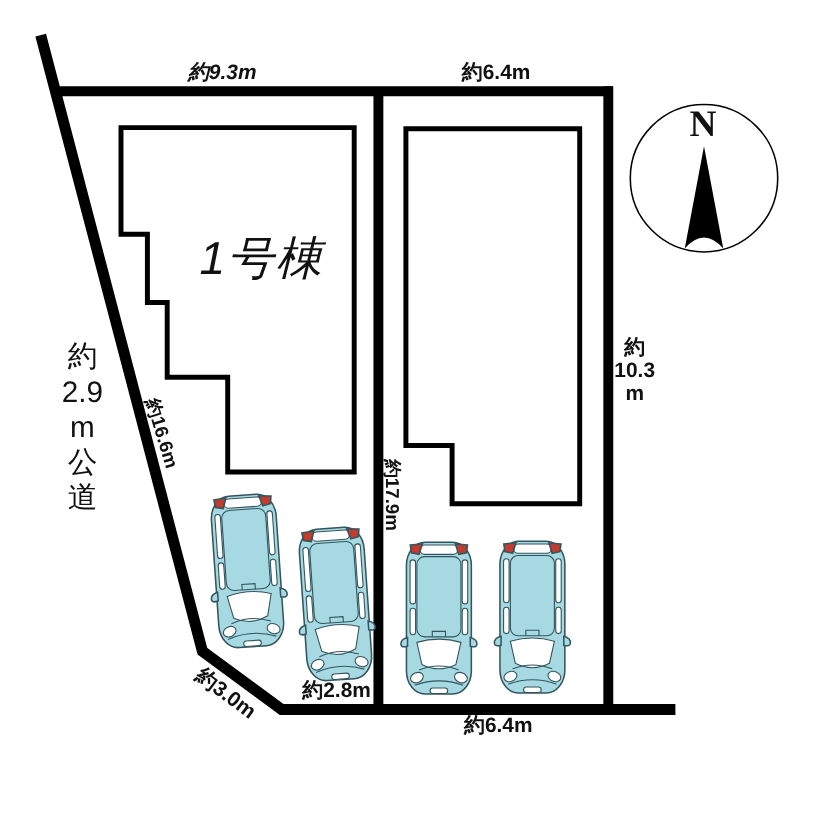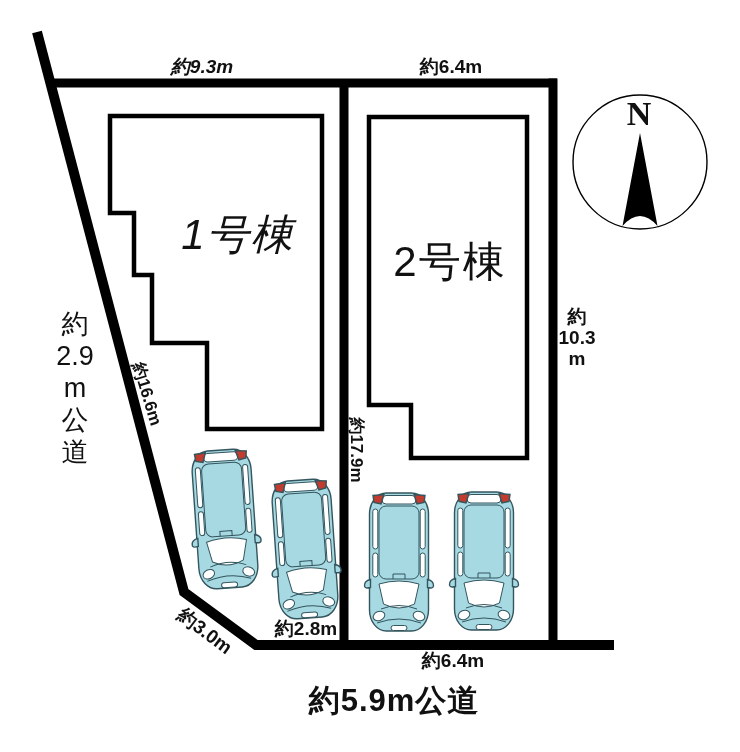--- a/index.html
+++ b/index.html
@@ -64,21 +64,20 @@
     <circle cx="640" cy="162" r="67" fill="none" stroke="#000" stroke-width="1.4"></circle>
     <path d="M640,133 L657.5,226 Q640,206 622.5,226 Z" fill="#000"></path>
 
     <use href="#car-glyph" xlink:href="#car-glyph" transform="translate(194,448) rotate(-4 31 71)"></use>
     <use href="#car-glyph" xlink:href="#car-glyph" transform="translate(274,478) rotate(-4 31 71)"></use>
     <use href="#car-glyph" xlink:href="#car-glyph" transform="translate(368,491)"></use>
     <use href="#car-glyph" xlink:href="#car-glyph" transform="translate(453,490)"></use>
   </svg>
 
   <div class="bldg-label" style="left:238px;top:235px;font-style:italic;">1号棟</div>
-  <div class="bldg-label" style="left:450px;top:262px;">2号棟</div>
 
   <div class="lbl dim" style="left:202px;top:66px;font-style:italic;">約9.3m</div>
   <div class="lbl dim" style="left:451px;top:66px;">約6.4m</div>
 
   <div class="stack" style="left:75px;top:308px;">
     <div>約</div>
     <div>2.9</div>
     <div>m</div>
     <div>公</div>
     <div>道</div>
@@ -89,17 +88,16 @@
     <div>10.3</div>
     <div>m</div>
   </div>
 
   <div class="lbl dim-sm rot73" style="left:147px;top:394px;">約16.6m</div>
   <div class="lbl dim-sm rot90" style="left:356px;top:450px;">約17.9m</div>
   <div class="lbl dim rot37" style="left:205px;top:631px;">約3.0m</div>
 
   <div class="lbl dim" style="left:306px;top:628px;">約2.8m</div>
   <div class="lbl dim" style="left:453px;top:660px;">約6.4m</div>
-  <div class="lbl road-big" style="left:394px;top:700px;">約5.9m公道</div>
 
   <div class="north" style="left:639px;top:114px;">N</div>
 
 </div>
 
 </body></html>

